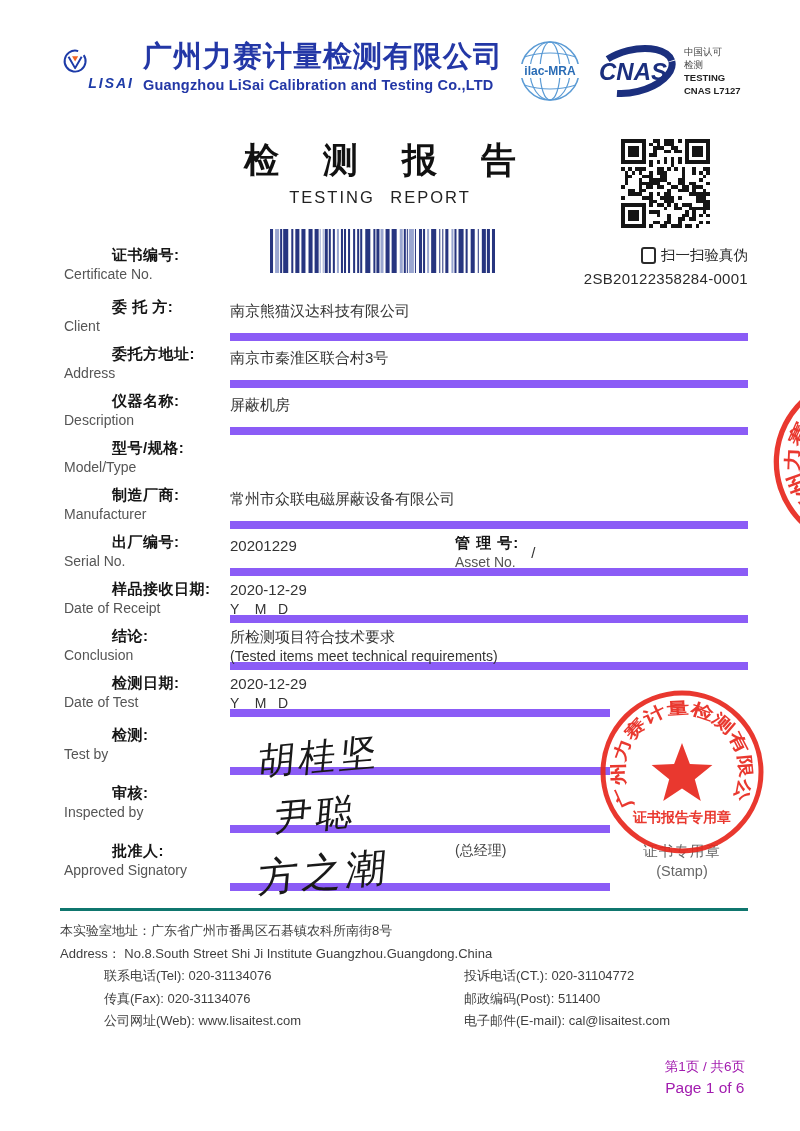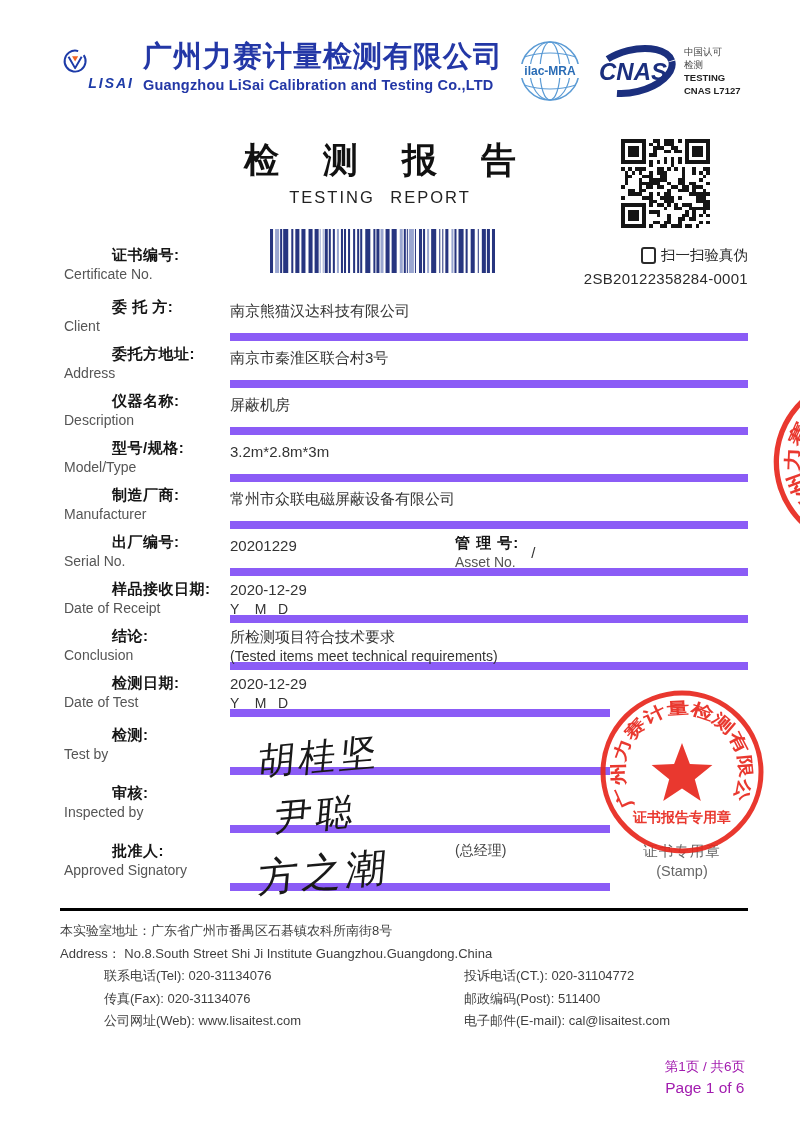--- a/index.html
+++ b/index.html
@@ -46,21 +46,21 @@
   .signature{position:absolute;left:28px;bottom:0px;font-family:"Liberation Serif","DejaVu Serif",serif;
              font-size:37px;color:#191919;transform:rotate(-5deg) skewX(-10deg);letter-spacing:4px;white-space:nowrap;}
   .sig-note{position:absolute;left:225px;top:7px;font-size:14px;color:#444;}
   
   .stamp-main{position:absolute;left:597px;top:687px;width:170px;height:170px;opacity:.92;pointer-events:none;z-index:6;}
   .stamp-edge{position:absolute;left:770px;top:372px;width:180px;height:180px;opacity:.92;transform:rotate(-18deg);pointer-events:none;z-index:6;}
   .stamp-caption{position:absolute;left:597px;top:842px;width:170px;text-align:center;color:#666;z-index:2;}
   .stamp-caption .c1{font-size:14.5px;letter-spacing:1px;}
   .stamp-caption .c2{font-size:14.5px;margin-top:2px;}
   
-  .footer{position:absolute;left:60px;top:908px;width:688px;border-top:3px solid #000000;padding-top:9px;
+  .footer{position:absolute;left:60px;top:908px;width:688px;border-top:3px solid #0f766e;padding-top:9px;
           font-size:13px;color:#3f3f3f;}
   .footer .line{line-height:22.5px;}
   .fgrid{display:flex;}
   .fgrid .col-l{width:360px;margin-left:44px;}
   .fgrid .col-r{flex:1;}
   .pagination{position:absolute;right:55px;top:1058px;text-align:center;color:#a21caf;}
   .pagination .p-zh{font-size:13.5px;}
   .pagination .p-en{font-size:15.5px;margin-top:3px;}
 </style>
 </head>
@@ -408,21 +408,20 @@
         <div class="en">Description</div>
       </div>
       <div class="fvalue">屏蔽机房</div>
     </div>
 
     <div class="frow std">
       <div class="flabel">
         <div class="zh">型号/规格:</div>
         <div class="en">Model/Type</div>
       </div>
-      <div class="fvalue">3.2m*2.8m*3m</div>
     </div>
 
     <div class="frow std">
       <div class="flabel">
         <div class="zh">制造厂商:</div>
         <div class="en">Manufacturer</div>
       </div>
       <div class="fvalue">常州市众联电磁屏蔽设备有限公司</div>
     </div>
 

